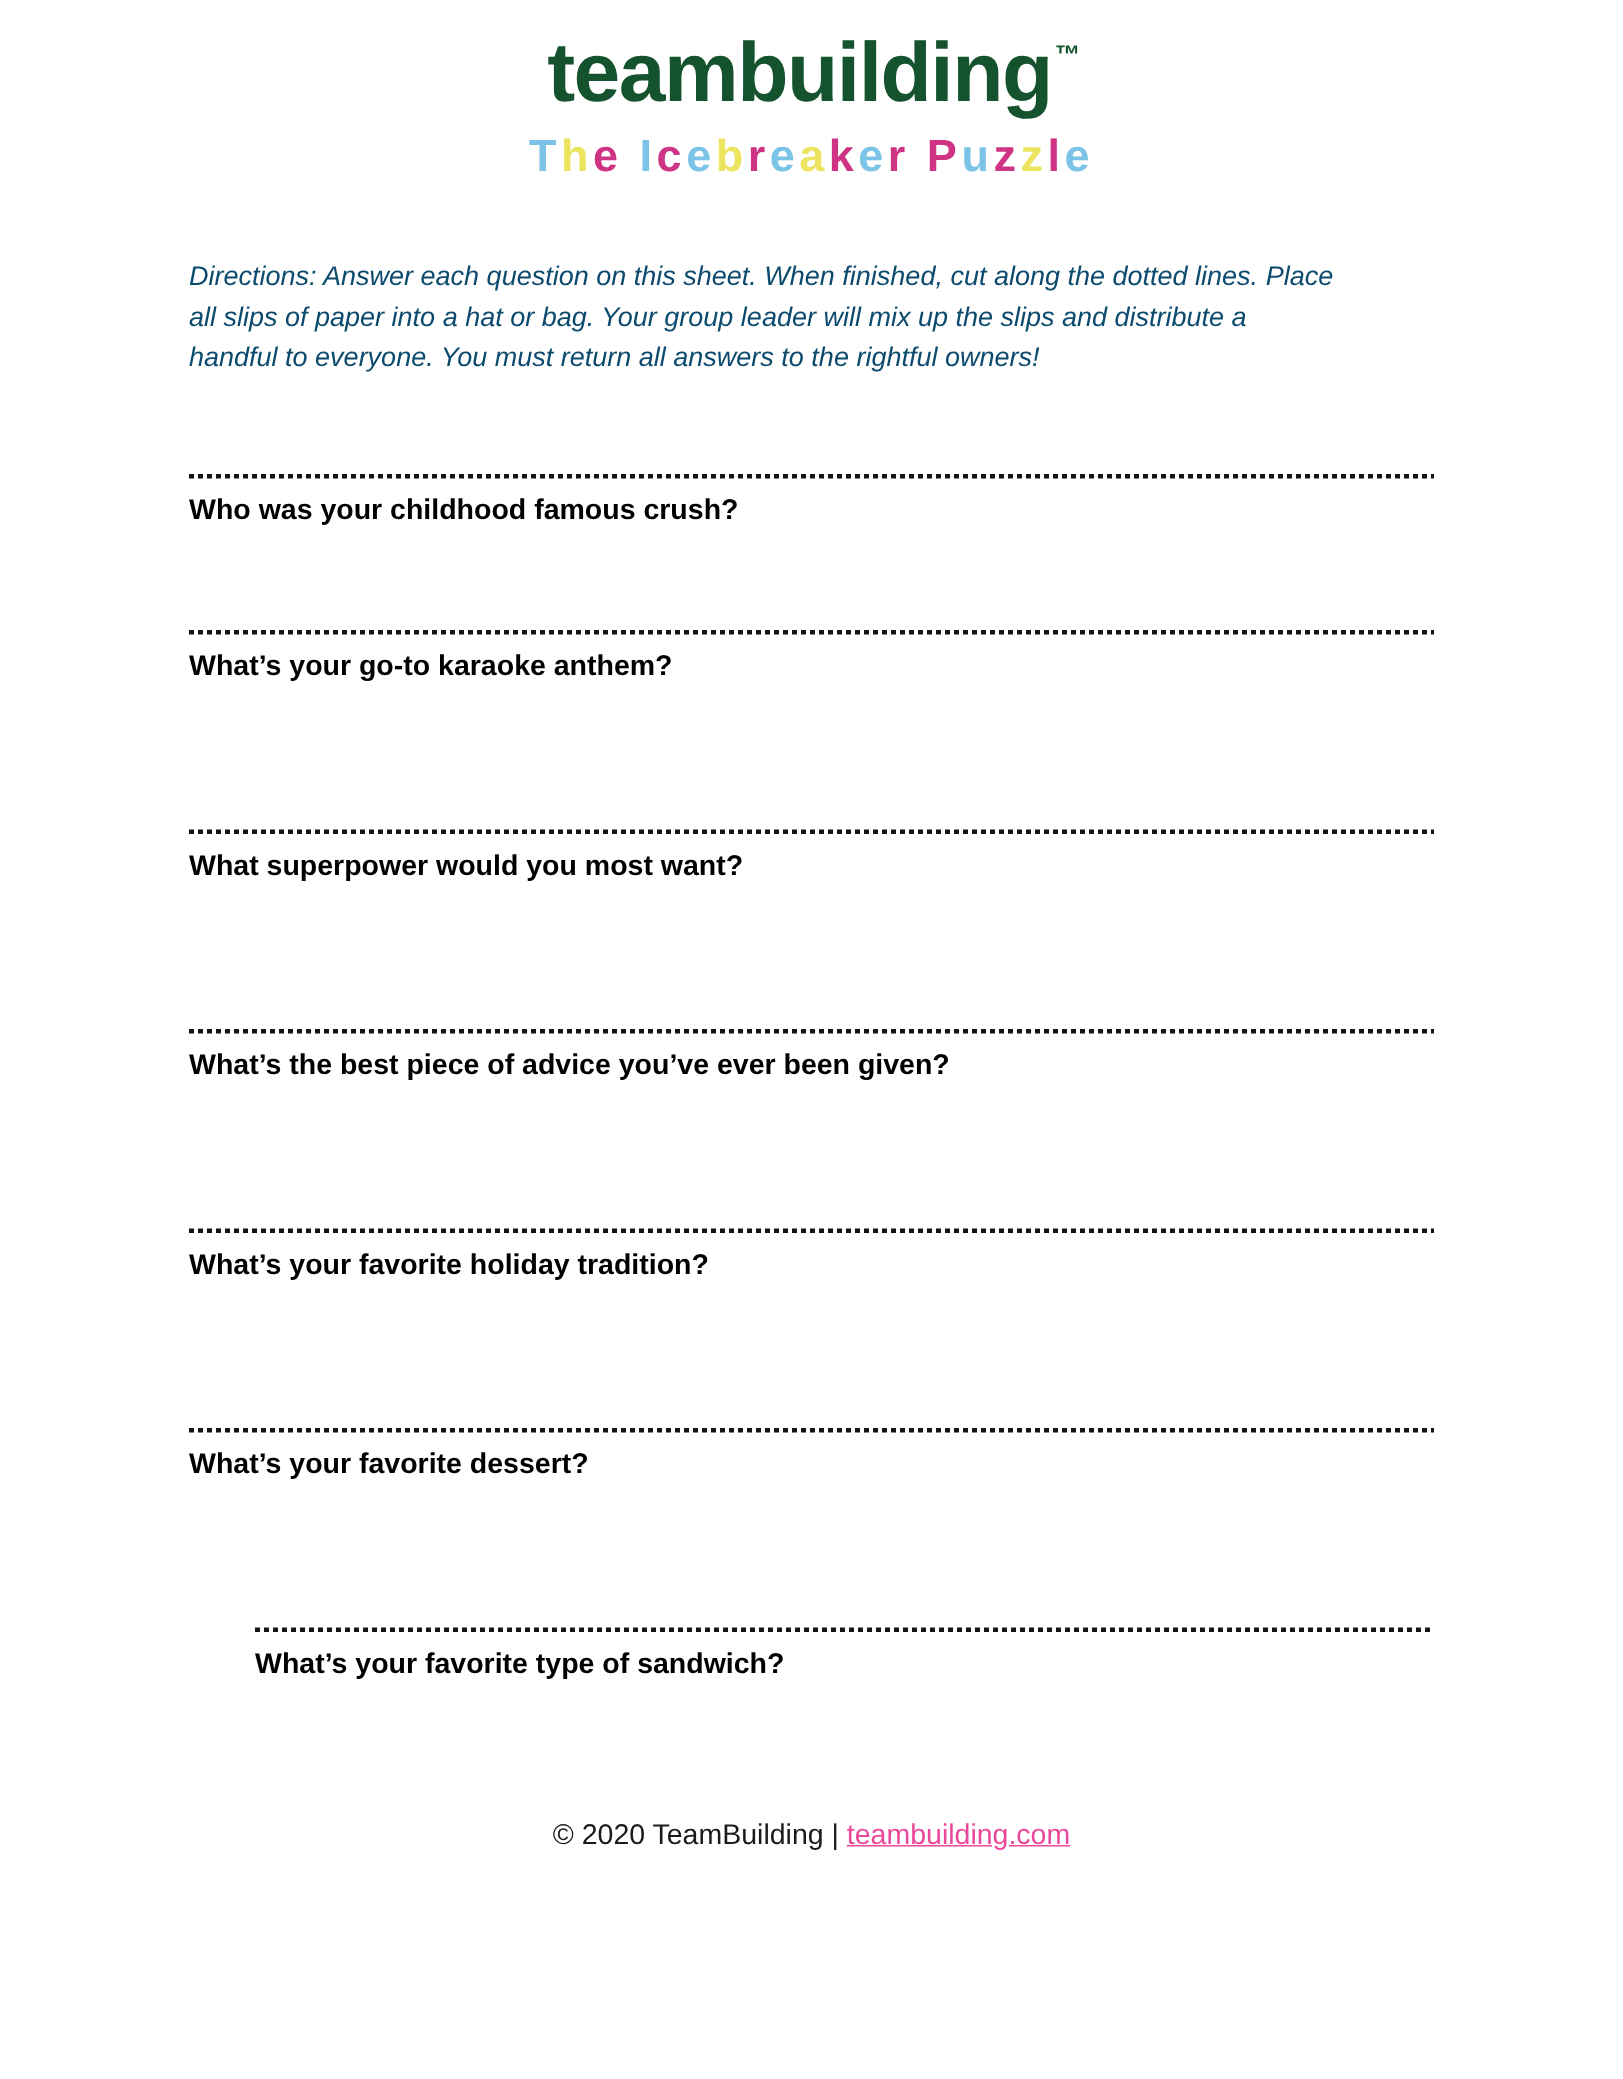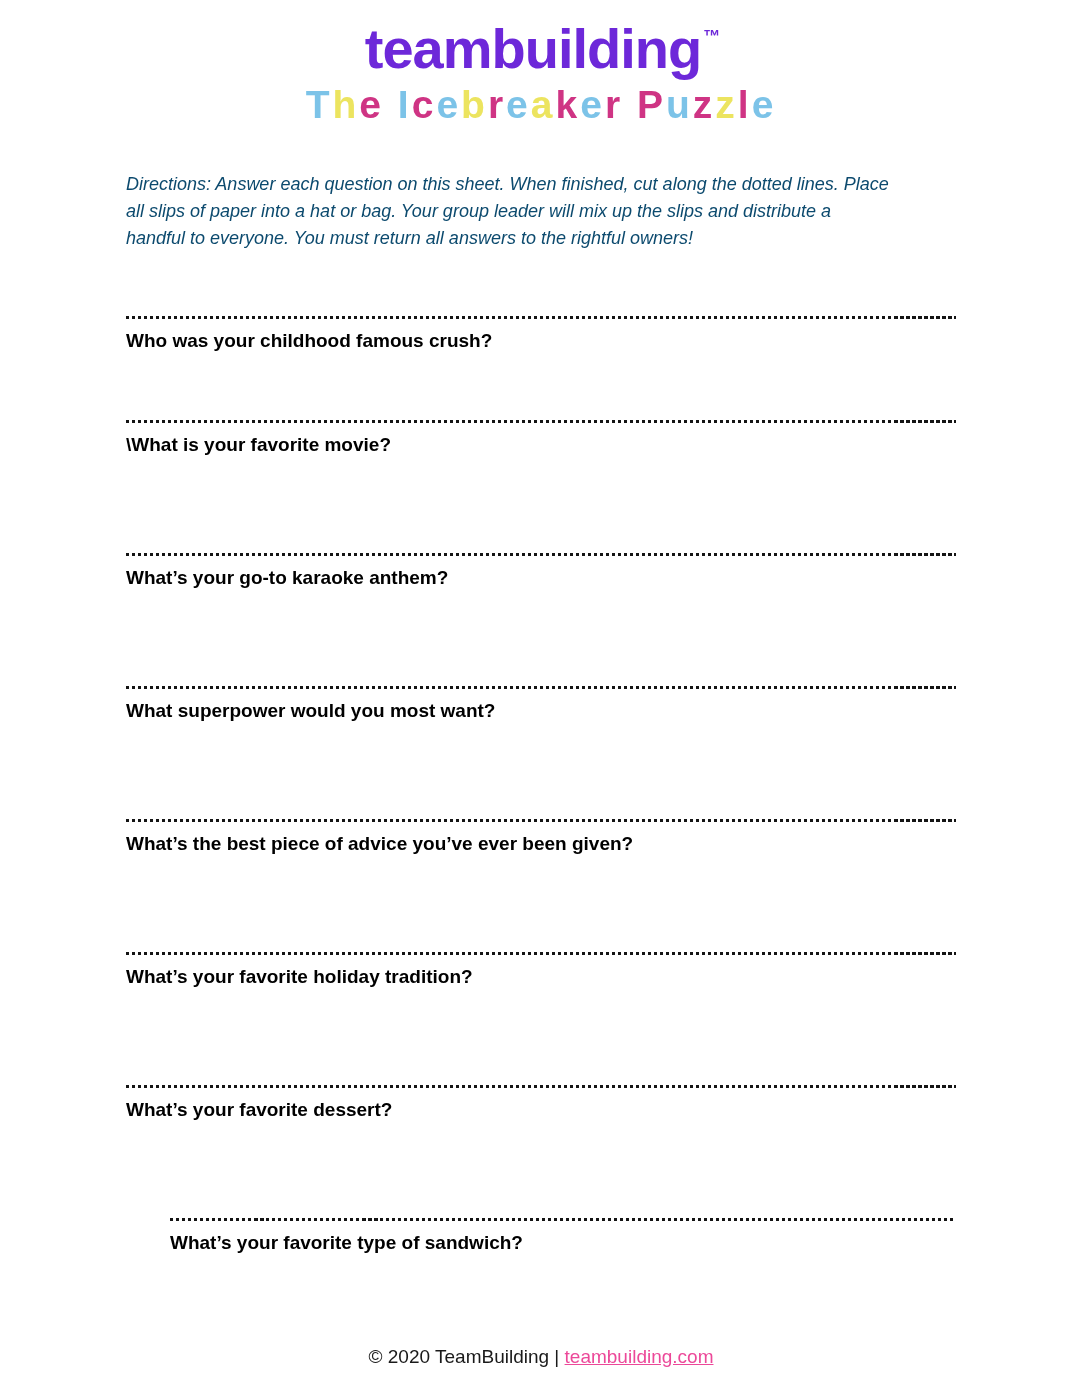--- a/index.html
+++ b/index.html
@@ -26,21 +26,21 @@
   .logo sup {
     font-size: 17px;
     font-weight: 800;
     vertical-align: super;
     position: relative;
     top: -6px;
     left: 2px;
   }
   .subtitle {
     margin: 4px 0 0 0;
-    font-size: 39px;
+    font-size: 30px;
     font-weight: 800;
     letter-spacing: 3px;
     line-height: 34px;
   }
   .directions {
     margin: 49px 0 0 0;
     font-style: italic;
     font-size: 18px;
     line-height: 27px;
     color: #0c4a6e;
@@ -68,38 +68,34 @@
     color: #1a1a1a;
   }
   .footer-link { text-decoration: underline; cursor: pointer; }
 </style>
 </head>
 <body>
 
 <div class="page">
 
   <header>
-    <h1 class="logo" style="color: #6d28d9;"><span>teambuilding</span><sup>™</sup></h1>
+    <h1 class="logo" style="color: #14532d;"><span>teambuilding</span><sup>™</sup></h1>
     <h2 class="subtitle"><span style="color: rgb(124, 195, 232);">T</span><span style="color: rgb(236, 228, 95);">h</span><span style="color: rgb(207, 52, 132);">e</span><span> </span><span style="color: rgb(124, 195, 232);">I</span><span style="color: rgb(207, 52, 132);">c</span><span style="color: rgb(124, 195, 232);">e</span><span style="color: rgb(236, 228, 95);">b</span><span style="color: rgb(207, 52, 132);">r</span><span style="color: rgb(124, 195, 232);">e</span><span style="color: rgb(236, 228, 95);">a</span><span style="color: rgb(207, 52, 132);">k</span><span style="color: rgb(124, 195, 232);">e</span><span style="color: rgb(207, 52, 132);">r</span><span> </span><span style="color: rgb(207, 52, 132);">P</span><span style="color: rgb(124, 195, 232);">u</span><span style="color: rgb(207, 52, 132);">z</span><span style="color: rgb(236, 228, 95);">z</span><span style="color: rgb(207, 52, 132);">l</span><span style="color: rgb(124, 195, 232);">e</span></h2>
   </header>
 
   <div class="directions">
     <div>Directions: Answer each question on this sheet. When finished, cut along the dotted lines. Place</div>
     <div>all slips of paper into a hat or bag. Your group leader will mix up the slips and distribute a</div>
     <div>handful to everyone. You must return all answers to the rightful owners!</div>
   </div>
 
   <main class="slips">
     <section class="slip first">
       <div class="cut-line"></div>
       <p class="question">Who was your childhood famous crush?</p>
-    </section>
-    <section class="slip">
-      <div class="cut-line"></div>
-      <p class="question">\What is your favorite movie?</p>
     </section>
     <section class="slip">
       <div class="cut-line"></div>
       <p class="question">What’s your go-to karaoke anthem?</p>
     </section>
     <section class="slip">
       <div class="cut-line"></div>
       <p class="question">What superpower would you most want?</p>
     </section>
     <section class="slip">

